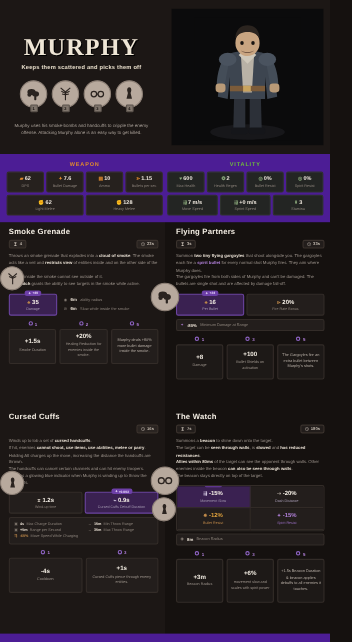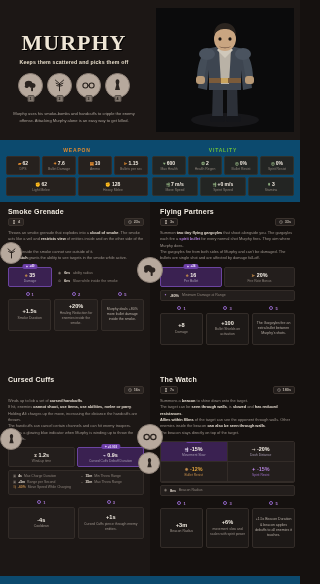--- a/index.html
+++ b/index.html
@@ -4,21 +4,21 @@
 <style>
   * { margin:0; padding:0; box-sizing:border-box; }
   html,body { width:300px; height:584px; background:#15110f; }
   body {
     font-family:"Liberation Sans", sans-serif;
     color:#d9d3cb;
     font-size:4.2px;
     overflow:hidden;
     position:relative;
   }
-  .page { width:300px; height:584px; position:relative; background:#0c4a6e; }
+  .page { width:300px; height:584px; position:relative; background:#4c1d95; }
 
   
   .hero { position:relative; height:140px; background:#1c1715; }
   .hero-left { position:absolute; left:0; top:0; width:148px; height:140px; padding:6px; display:flex; flex-direction:column; align-items:center; }
   .hero-title {
     font-family:"Liberation Serif", serif;
     font-weight:bold;
     font-size:22px;
     letter-spacing:1px;
     color:#efe6d6;

